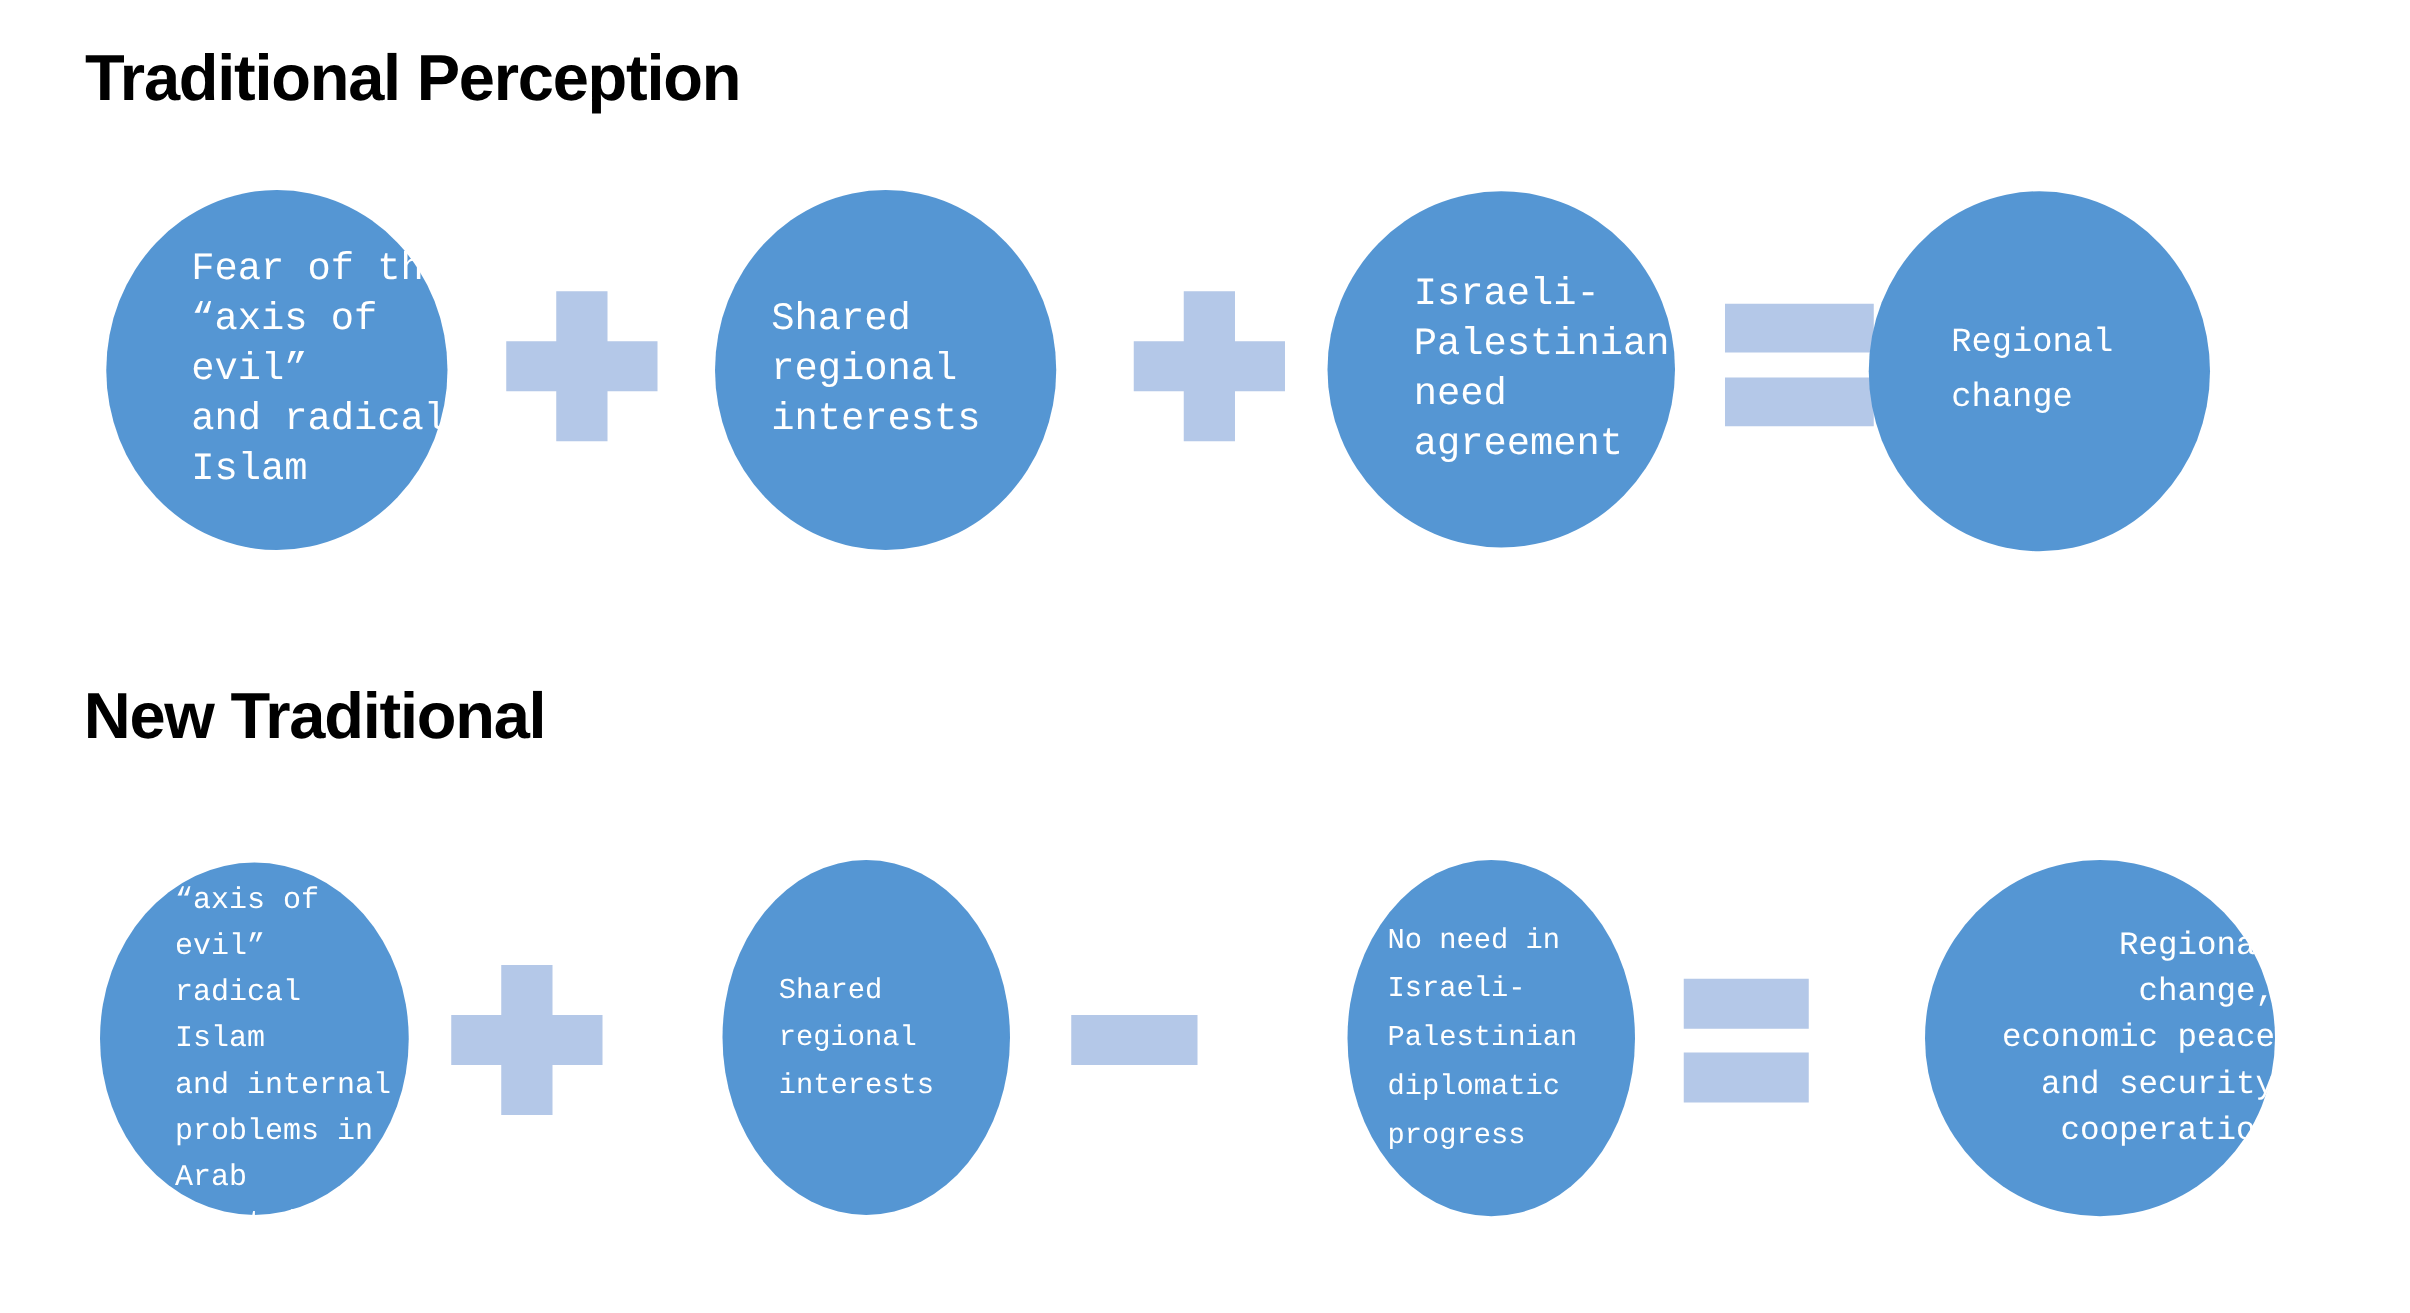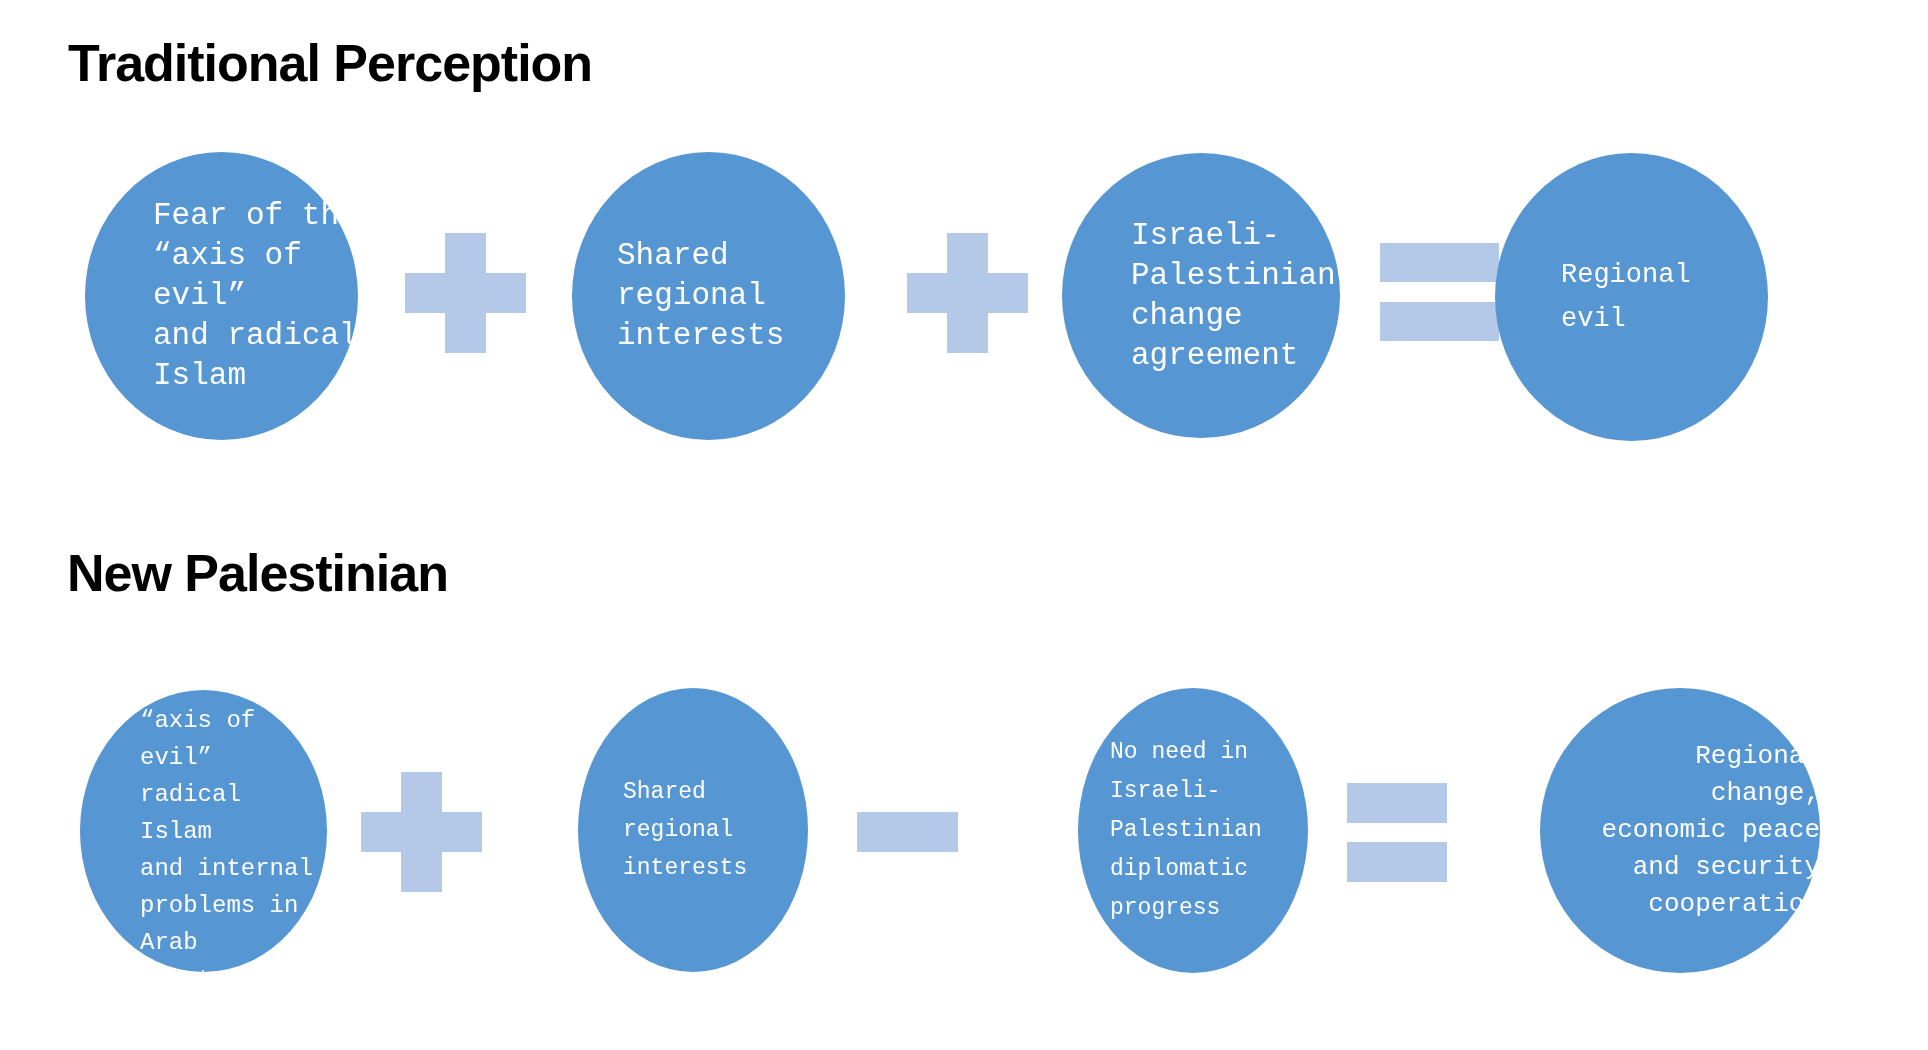--- a/index.html
+++ b/index.html
@@ -87,35 +87,35 @@
 </div>
 
 <div class="plus" id="plus-r1b">
   <div class="h"></div>
   <div class="v"></div>
 </div>
 
 <div class="circle" id="r1c3">
   <div class="txt">Israeli-
 Palestinian
-change
+need
 agreement</div>
 </div>
 
 <div class="equals" id="eq-r1">
   <div class="bar"></div>
   <div class="bar"></div>
 </div>
 
 <div class="circle" id="r1c4">
   <div class="txt">Regional
-evil</div>
+change</div>
 </div>
 
-<h1 class="heading" id="h-row2">New Palestinian</h1>
+<h1 class="heading" id="h-row2">New Traditional</h1>
 
 <div class="circle" id="r2c1">
   <div class="txt">Fear of the
 “axis of evil”
 radical Islam
 and internal
 problems in
 Arab countries</div>
 </div>
 

